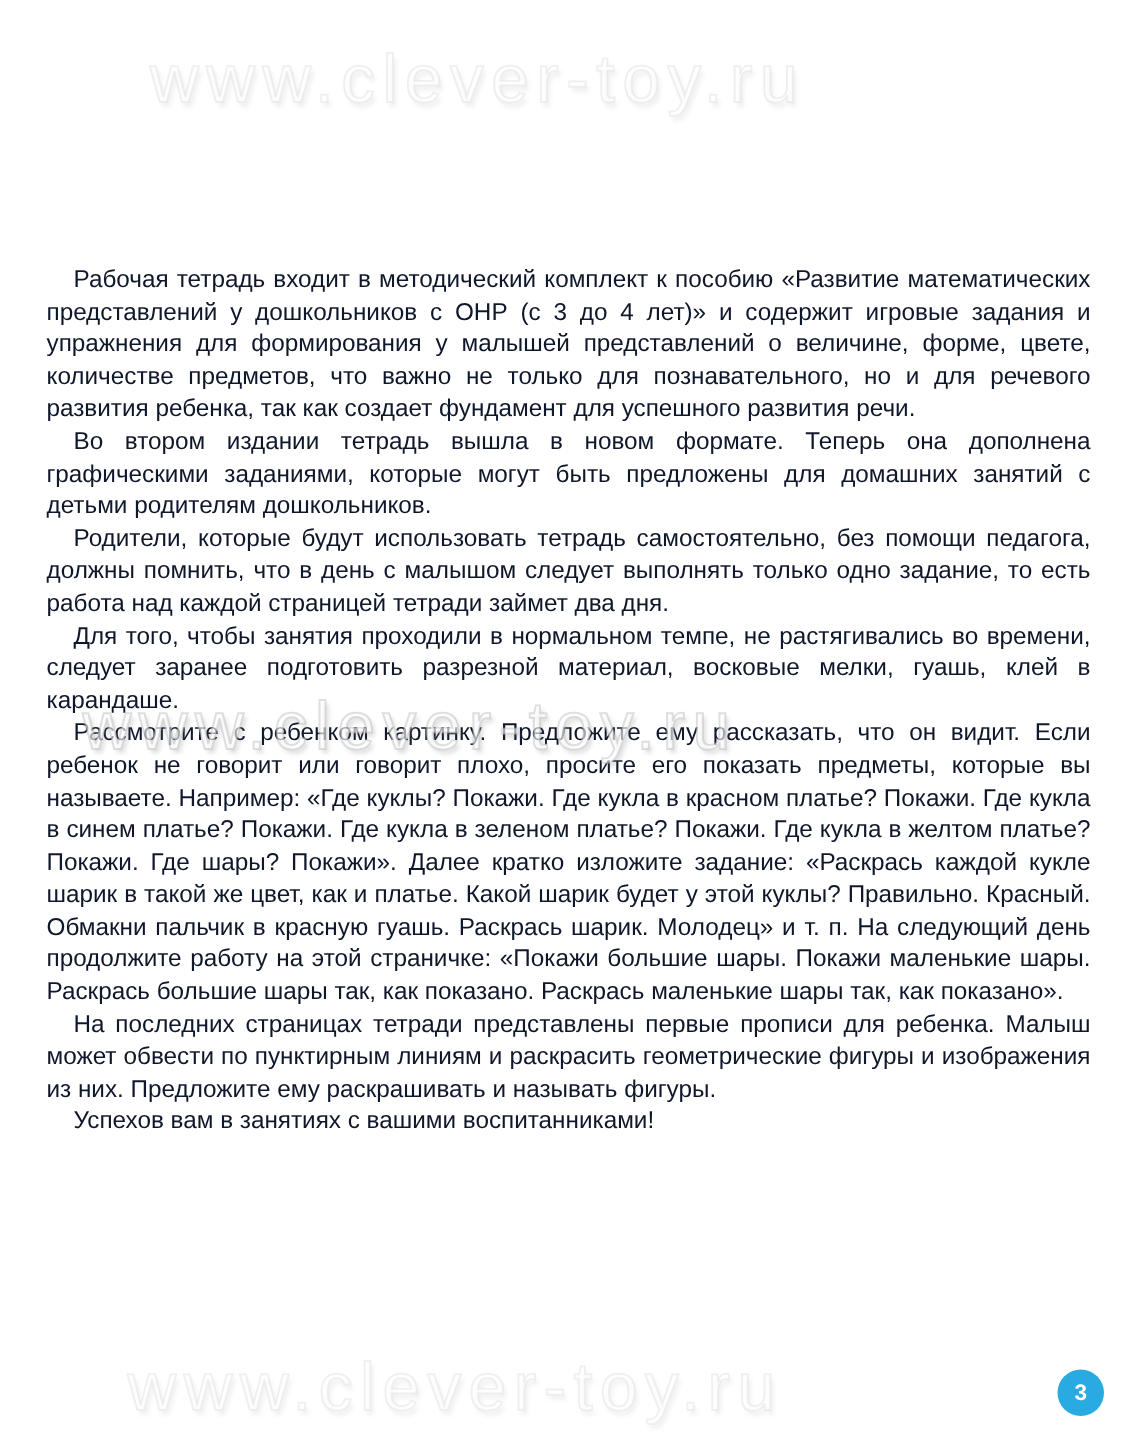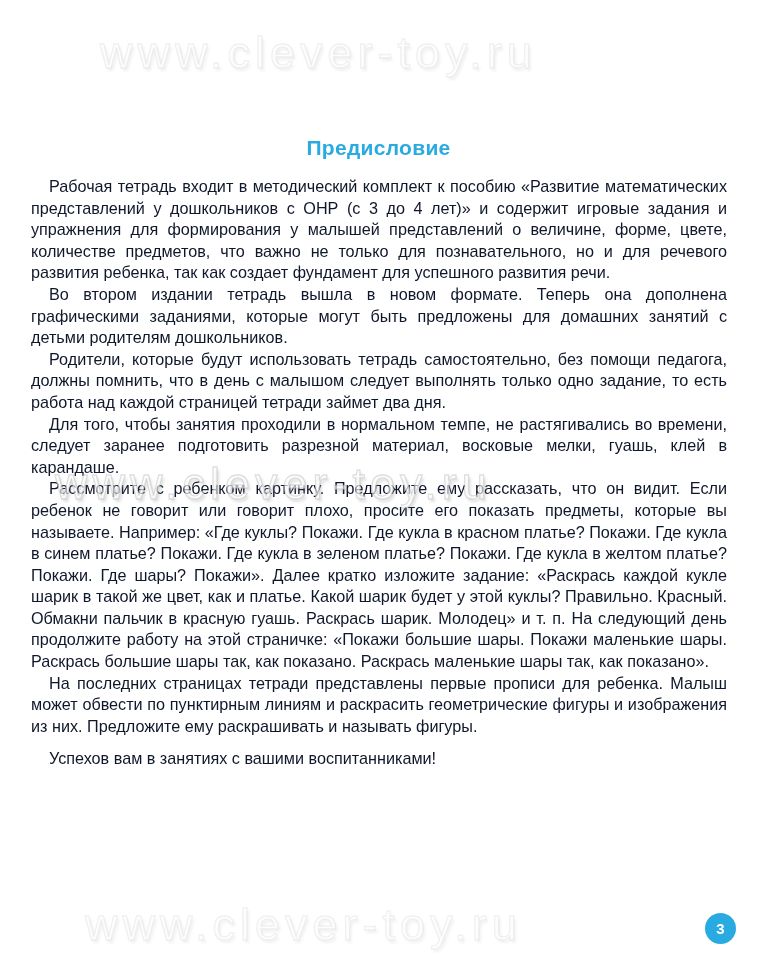--- a/index.html
+++ b/index.html
@@ -35,21 +35,20 @@
     font-size: 16.2px;
     line-height: 21.6px;
     text-align: justify;
     color: #0f172a;
   }
   .body-text p {
     margin: 0;
     text-indent: 18px;
   }
   .body-text p.closing {
-    margin-top: 11px;
   }
   .watermark {
     position: absolute;
     z-index: 3;
     white-space: nowrap;
     pointer-events: none;
     font-weight: normal;
     font-size: 45px;
     letter-spacing: 5px;
     color: rgba(255, 255, 255, 0.72);
@@ -80,21 +79,20 @@
 <body>
 
 <div class="page">
 
   <div class="watermark wm-top">www.clever-toy.ru</div>
 
   <div class="watermark wm-mid">www.clever-toy.ru</div>
 
   <div class="watermark wm-bottom">www.clever-toy.ru</div>
 
-  <h1 class="title">Предисловие</h1>
 
   <div class="body-text">
     <p>Рабочая тетрадь входит в методический комплект к пособию «Развитие математических представлений у дошкольников с ОНР (с 3 до 4 лет)» и содержит игровые задания и упражнения для формирования у малышей представлений о величине, форме, цвете, количестве предметов, что важно не только для познавательного, но и для речевого развития ребенка, так как создает фундамент для успешного развития речи.</p>
     <p>Во втором издании тетрадь вышла в новом формате. Теперь она дополнена графическими заданиями, которые могут быть предложены для домашних занятий с детьми родителям дошкольников.</p>
     <p>Родители, которые будут использовать тетрадь самостоятельно, без помощи педагога, должны помнить, что в день с малышом следует выполнять только одно задание, то есть работа над каждой страницей тетради займет два дня.</p>
     <p>Для того, чтобы занятия проходили в нормальном темпе, не растягивались во времени, следует заранее подготовить разрезной материал, восковые мелки, гуашь, клей в карандаше.</p>
     <p>Рассмотрите с ребенком картинку. Предложите ему рассказать, что он видит. Если ребенок не говорит или говорит плохо, просите его показать предметы, которые вы называете. Например: «Где куклы? Покажи. Где кукла в красном платье? Покажи. Где кукла в синем платье? Покажи. Где кукла в зеленом платье? Покажи. Где кукла в желтом платье? Покажи. Где шары? Покажи». Далее кратко изложите задание: «Раскрась каждой кукле шарик в такой же цвет, как и платье. Какой шарик будет у этой куклы? Правильно. Красный. Обмакни пальчик в красную гуашь. Раскрась шарик. Молодец» и т. п. На следующий день продолжите работу на этой страничке: «Покажи большие шары. Покажи маленькие шары. Раскрась большие шары так, как показано. Раскрась маленькие шары так, как показано».</p>
     <p>На последних страницах тетради представлены первые прописи для ребенка. Малыш может обвести по пунктирным линиям и раскрасить геометрические фигуры и изображения из них. Предложите ему раскрашивать и называть фигуры.</p>
     <p class="closing">Успехов вам в занятиях с вашими воспитанниками!</p>
   </div>

